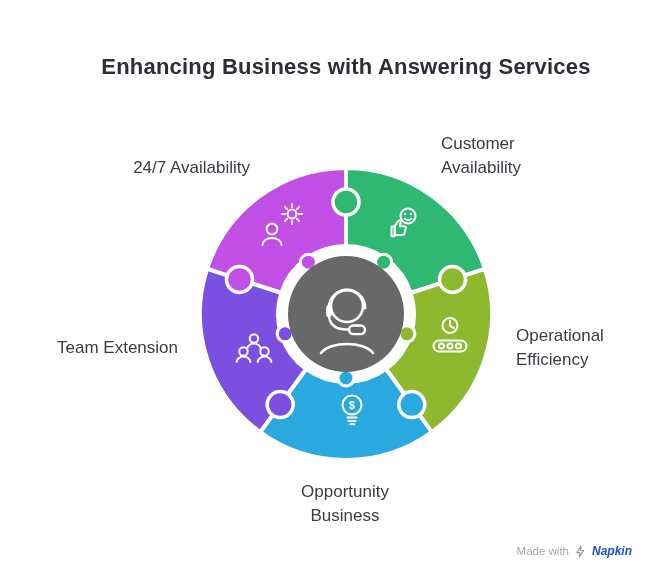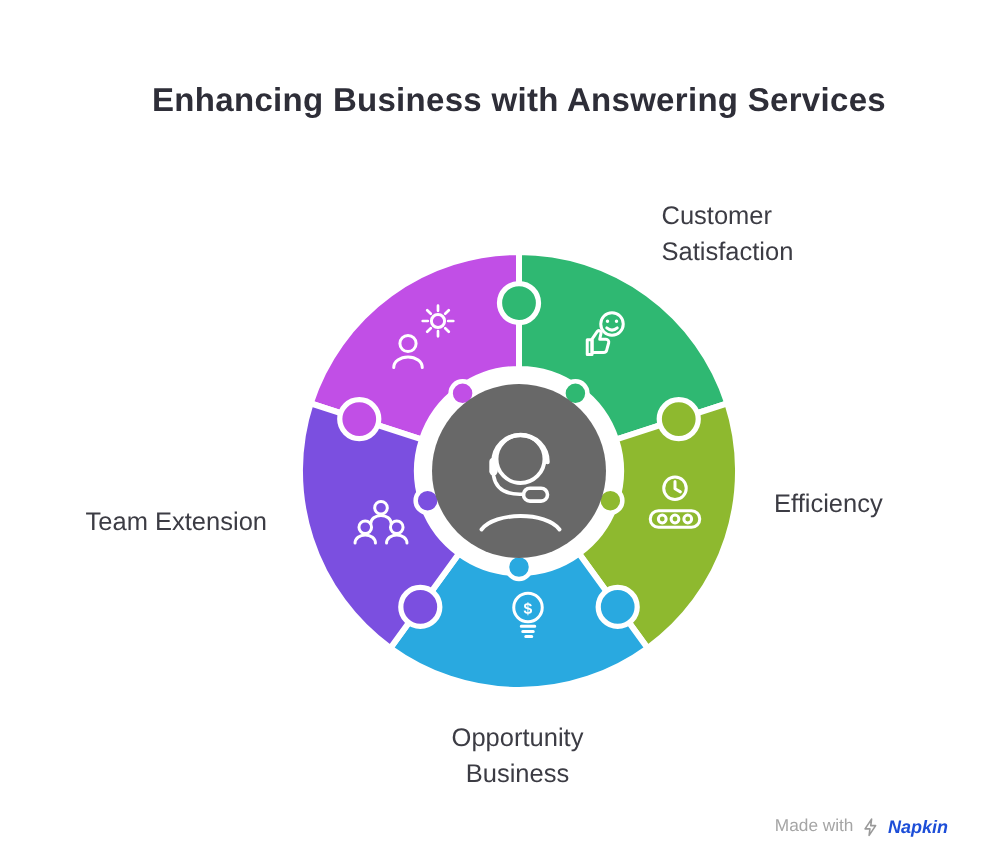--- a/index.html
+++ b/index.html
@@ -112,25 +112,29 @@
     <g class="icon">
       <circle cx="254" cy="338.5" r="4.2"></circle>
       <path d="M247.2,349 a6.8,5.4 0 0 1 13.6,0"></path>
       <circle cx="243.5" cy="351.5" r="4.2"></circle>
       <path d="M236.7,362 a6.8,5.4 0 0 1 13.6,0"></path>
       <circle cx="264.5" cy="351.5" r="4.2"></circle>
       <path d="M257.7,362 a6.8,5.4 0 0 1 13.6,0"></path>
     </g>
   </svg>
 
+  <div class="label label-availability">
+    <div>24/7 Availability</div>
+  </div>
   <div class="label label-customer">
     <div>Customer</div>
-    <div>Satisfaction</div>
+    <div>Availability</div>
   </div>
   <div class="label label-operational">
+    <div>Operational</div>
     <div>Efficiency</div>
   </div>
   <div class="label label-opportunity">
     <div>Opportunity</div>
     <div>Business</div>
   </div>
   <div class="label label-team">
     <div>Team Extension</div>
   </div>
 

